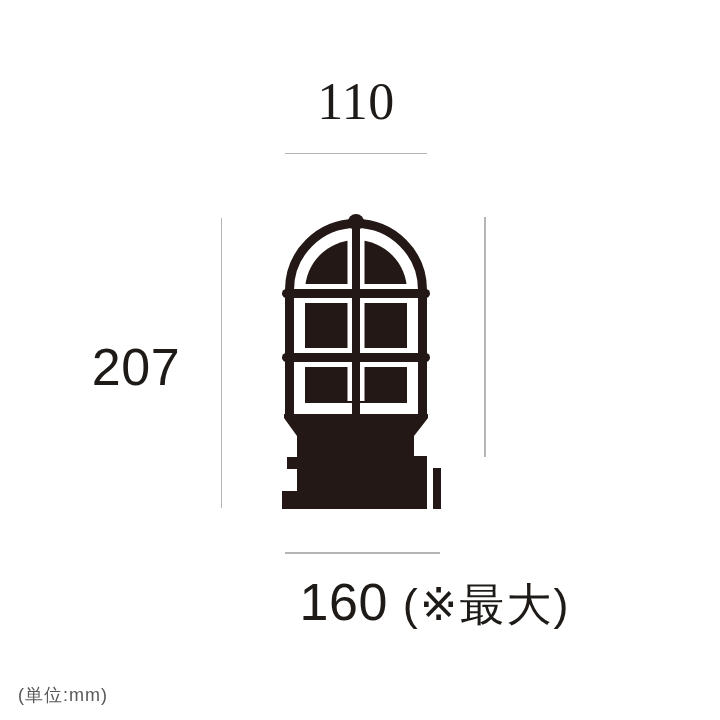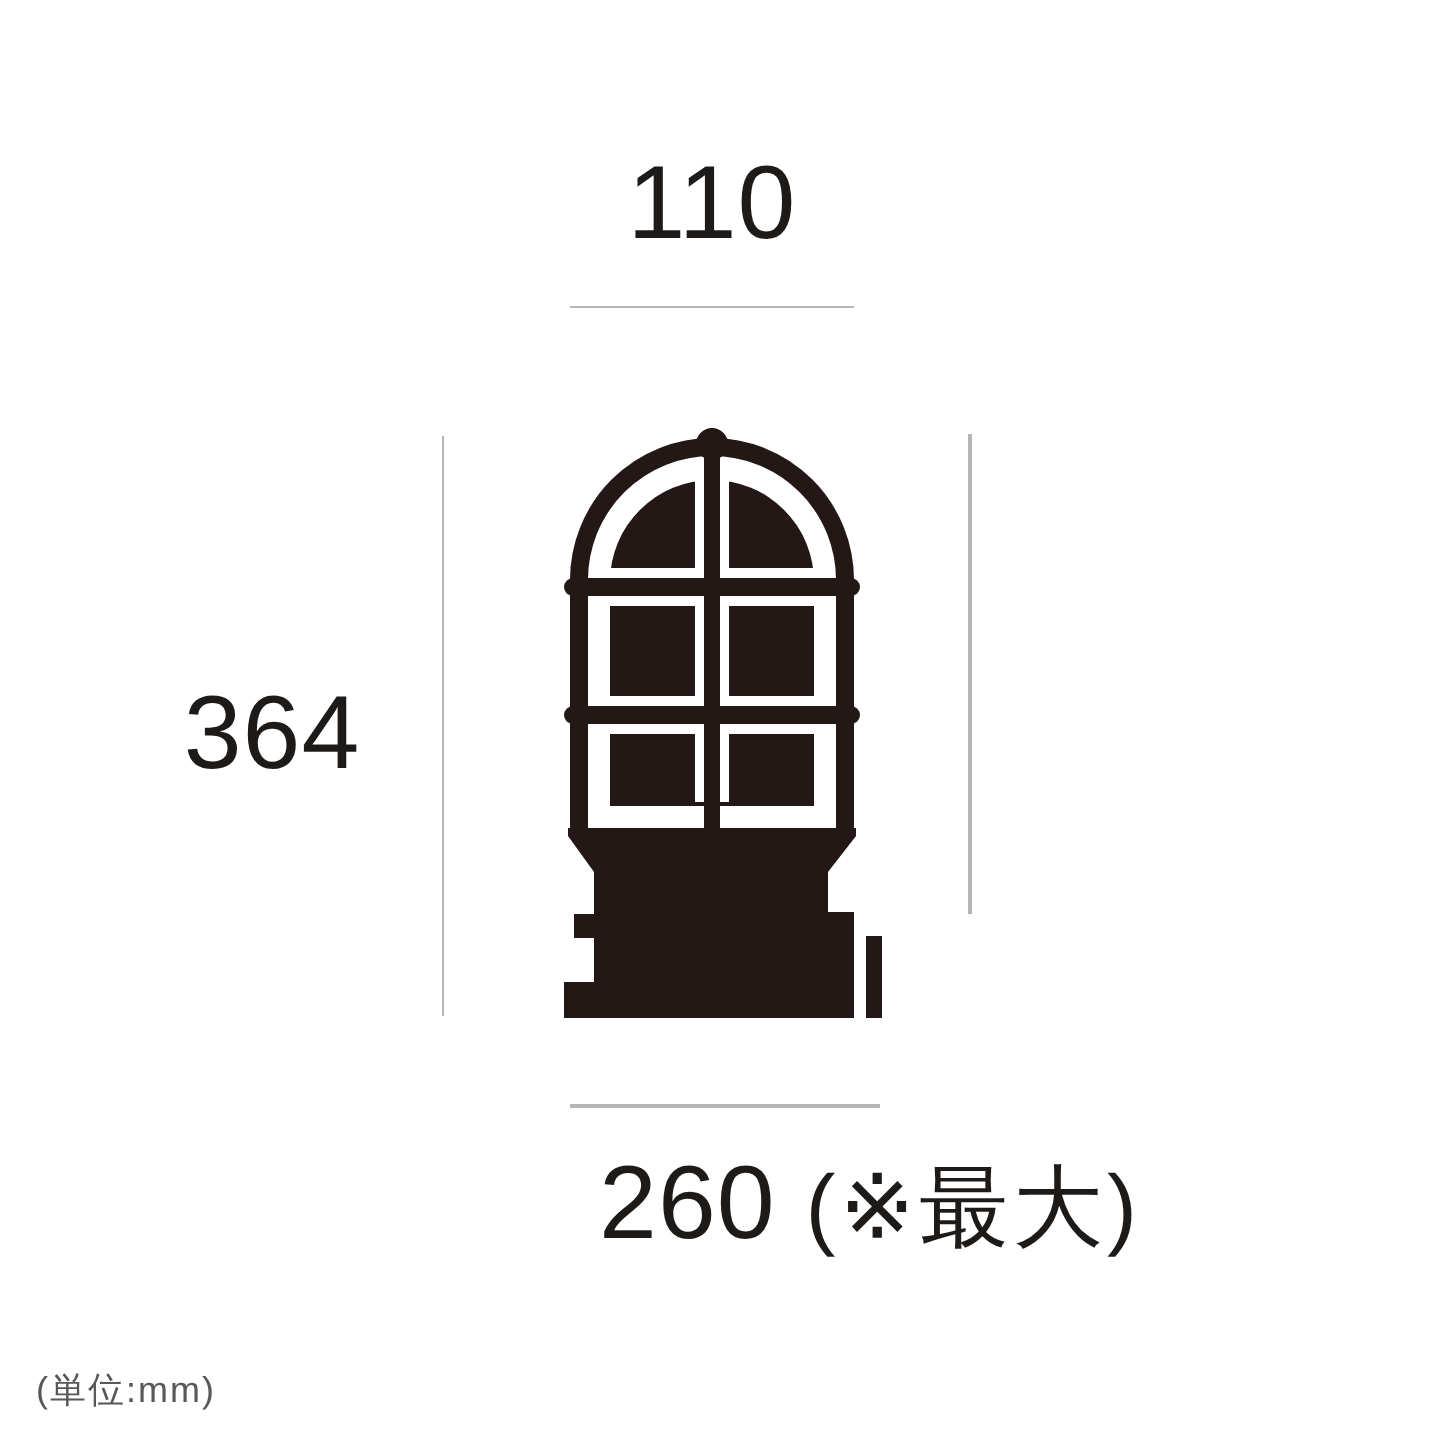--- a/index.html
+++ b/index.html
@@ -39,24 +39,24 @@
     letter-spacing:1px;
     color:var(--muted);
   }
   svg.lamp{position:absolute;left:0;top:0;}
 </style>
 </head>
 <body>
 
 <div class="canvas">
 
-  <div class="dim-label" style="left:285px;width:142px;top:76px;">110</div>
+  <div class="dim-label" style="left:285px;width:142px;top:76px;font-family:Liberation Serif, serif;">110</div>
   <div class="dim-line h" style="left:285px;top:152.5px;width:142px;"></div>
 
-  <div class="dim-label" style="left:76px;width:120px;top:341px;">364</div>
+  <div class="dim-label" style="left:76px;width:120px;top:341px;">207</div>
   <div class="dim-line v" style="left:220.5px;top:218px;height:290px;"></div>
 
   <div class="dim-line v" style="left:484px;top:217px;height:240px;"></div>
 
   <svg class="lamp" width="720" height="720" viewBox="0 0 720 720" aria-hidden="true">
 
     <path d="M305,403 L305,291 A51,51 0 0 1 407,291 L407,403 Z" fill="var(--ink)"></path>
 
     <line x1="356" y1="237" x2="356" y2="401" stroke="#ffffff" stroke-width="17"></line>
     <line x1="283" y1="293.5" x2="429" y2="293.5" stroke="#ffffff" stroke-width="19"></line>
@@ -72,19 +72,19 @@
     <line x1="356" y1="222" x2="356" y2="414" stroke="var(--ink)" stroke-width="8"></line>
 
     <path d="M284,414 L428,414 L428,418 L414,436 L414,456 L427,456 L427,509 L282,509
              L282,491 L297,491 L297,469 L287,469 L287,457 L297,457 L297,436 L284,418 Z" fill="var(--ink)"></path>
 
     <rect x="433" y="468" width="8" height="41" fill="var(--ink)"></rect>
   </svg>
 
   <div class="dim-line h" style="left:285px;top:552px;width:155px;"></div>
   <div class="dim-label" style="left:275px;width:320px;top:576px;">
-    <span>260</span>
+    <span>160</span>
     <span class="note">(※最大)</span>
   </div>
 
   <div class="unit-note">(単位:mm)</div>
 
 </div>
 
 </body></html>

